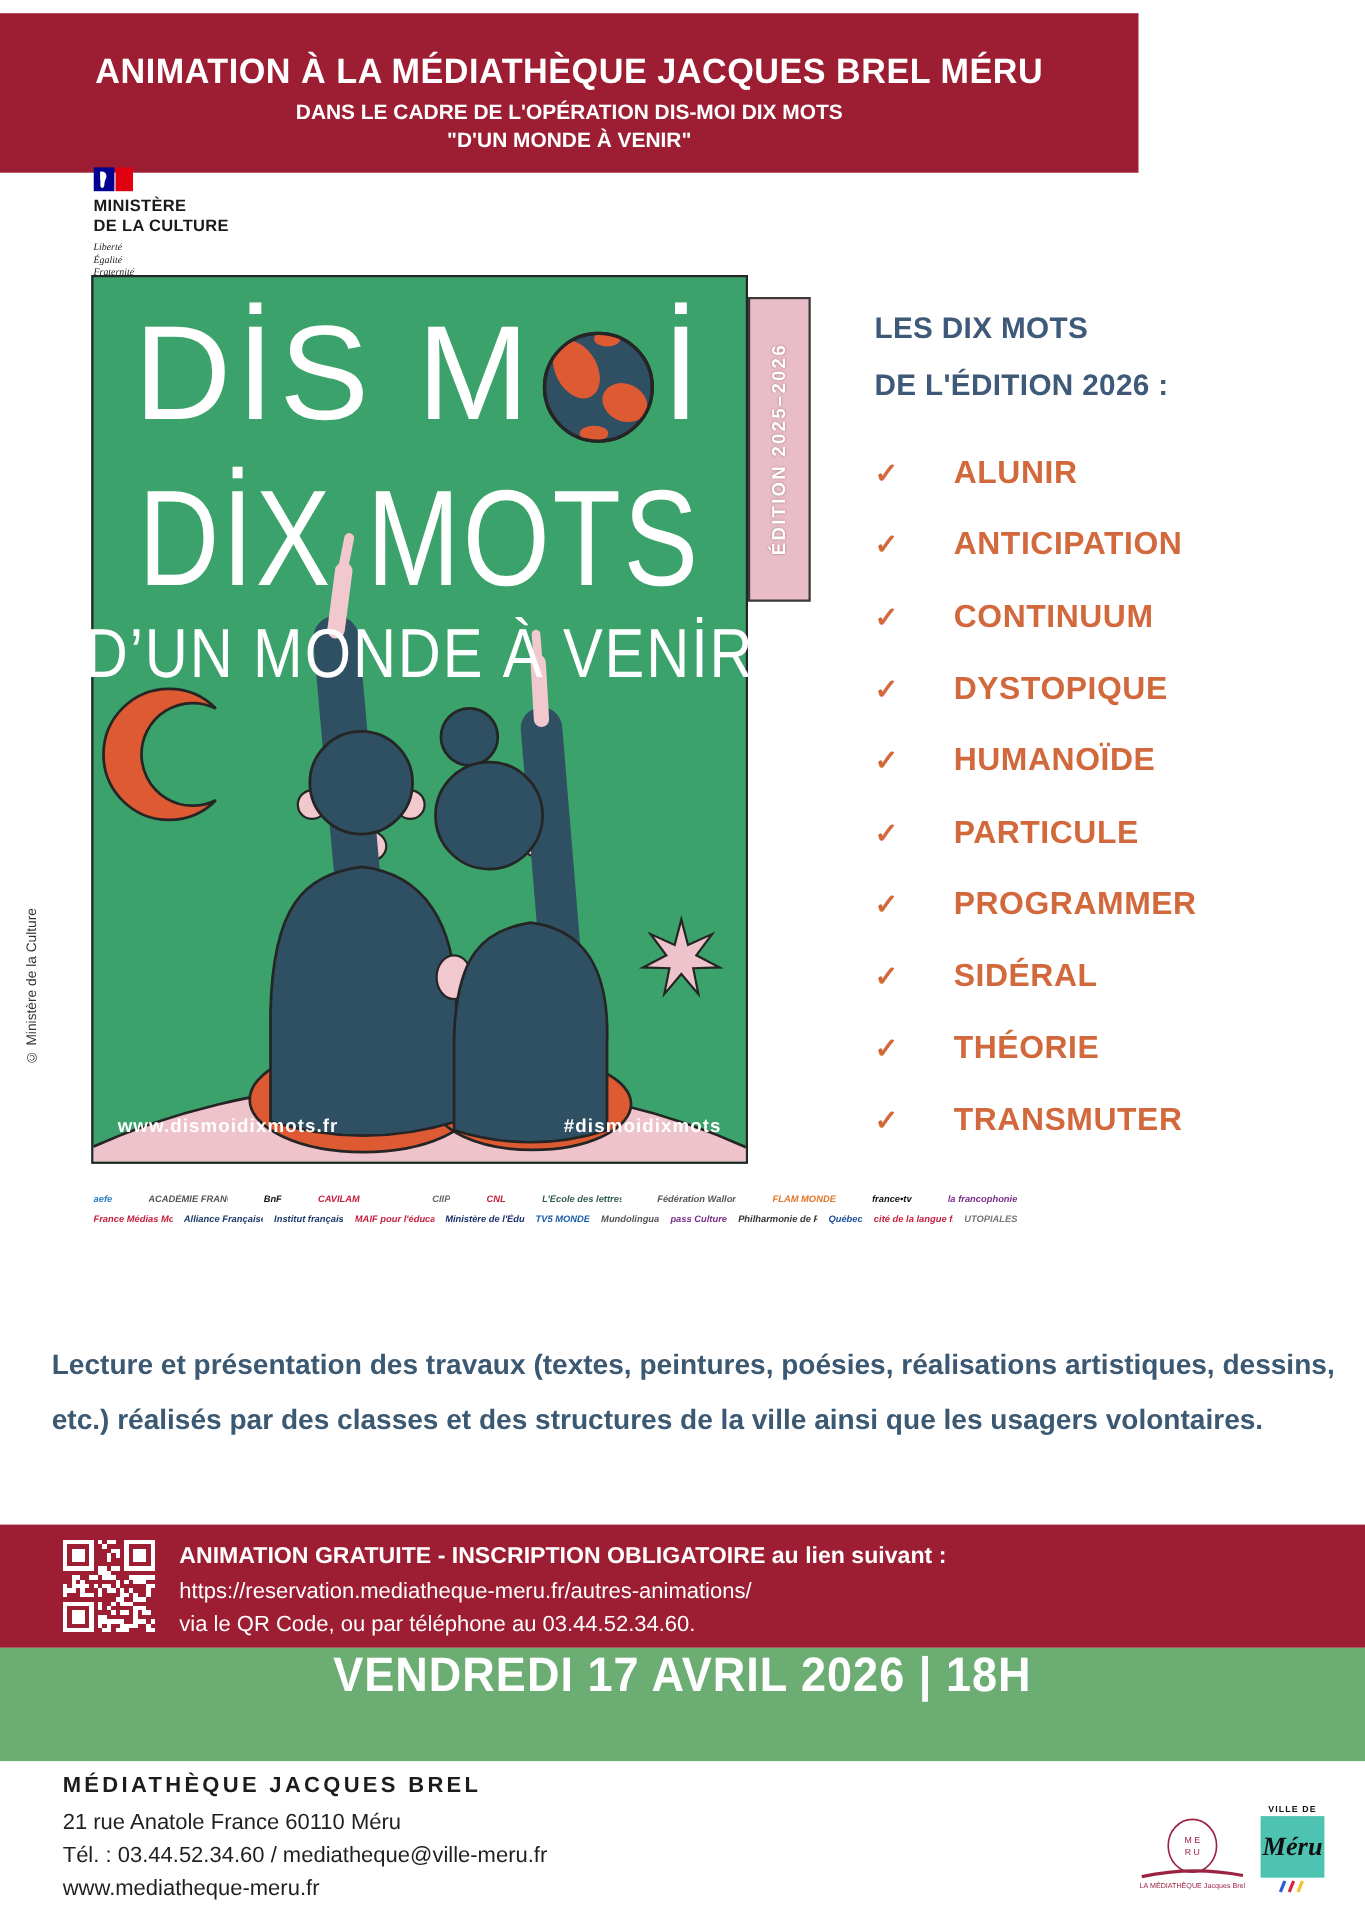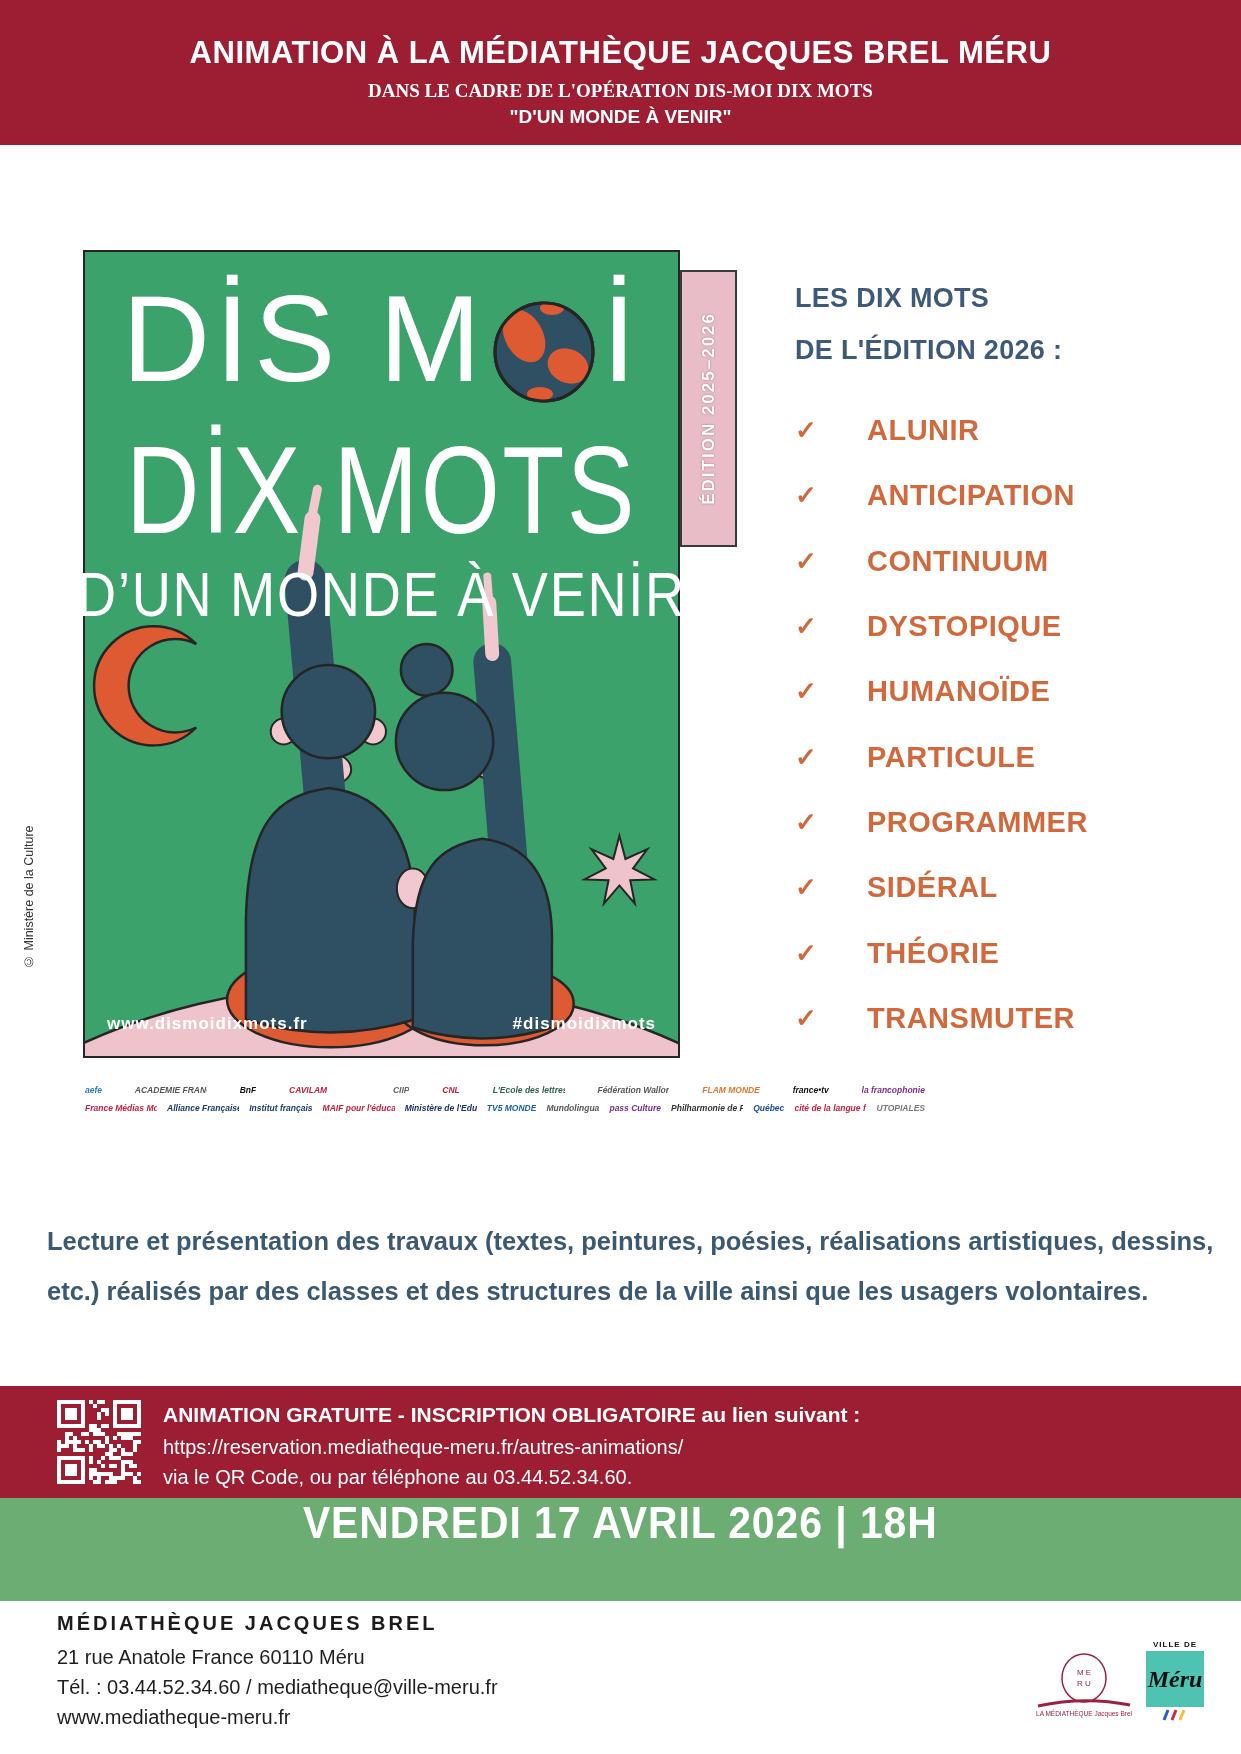--- a/index.html
+++ b/index.html
@@ -1,23 +1,23 @@
 <!DOCTYPE html>
 <html><head>
 <meta charset="utf-8">
 <style>
   html,body{margin:0;padding:0;background:#ffffff;}
   #page{position:relative;width:1241px;height:1754px;background:#ffffff;overflow:hidden;
         font-family:"Liberation Sans",sans-serif;}
 
   
-  .top-banner{position:absolute;left:0;top:0;width:1241px;height:145px;background:#9D1D33;color:#fff;}
+  .top-banner{position:absolute;left:0;top:12px;width:1035px;height:145px;background:#9D1D33;color:#fff;}
   .banner-title{position:absolute;top:34px;left:0;width:100%;text-align:center;font-size:32px;
         font-weight:600;letter-spacing:.5px;transform:scaleX(.97);}
-  .banner-sub1{position:absolute;top:80px;left:0;width:100%;text-align:center;font-size:19px;font-weight:700;font-family:Liberation Serif, serif;}
+  .banner-sub1{position:absolute;top:80px;left:0;width:100%;text-align:center;font-size:19px;font-weight:700;}
   .banner-sub2{position:absolute;top:106px;left:0;width:100%;text-align:center;font-size:19px;font-weight:700;}
 
   
   .ministry{position:absolute;left:85px;top:152px;color:#1a1a1a;}
   .flag{width:36px;height:22px;display:block;margin-bottom:5px;}
   .min-name{font-size:15px;font-weight:700;line-height:1.2;letter-spacing:.3px;}
   .motto{margin-top:4px;font-family:"Liberation Serif",serif;font-style:italic;font-size:9px;line-height:1.3;color:#222;}
 
   
   .copyright{position:absolute;left:22px;top:768px;height:200px;writing-mode:vertical-rl;
@@ -89,20 +89,36 @@
 <body>
 
 <div id="page">
 
   <div class="top-banner">
     <div class="banner-title">ANIMATION À LA MÉDIATHÈQUE JACQUES BREL MÉRU</div>
     <div class="banner-sub1">DANS LE CADRE DE L'OPÉRATION DIS-MOI DIX MOTS</div>
     <div class="banner-sub2">"D'UN MONDE À VENIR"</div>
   </div>
 
+  <div class="ministry">
+    <svg class="flag" viewBox="0 0 36 22">
+      <rect x="0" y="0" width="19" height="22" fill="#000091"></rect>
+      <path d="M6,4 C11,3 13,7 11,11 C9,15 11,18 8,19 C5,18 7,15 6,11 Z" fill="#ffffff"></path>
+      <rect x="20" y="0" width="16" height="22" fill="#E1000F"></rect>
+    </svg>
+    <div class="min-name">
+      <div>MINISTÈRE</div>
+      <div>DE LA CULTURE</div>
+    </div>
+    <div class="motto">
+      <div>Liberté</div>
+      <div>Égalité</div>
+      <div>Fraternité</div>
+    </div>
+  </div>
 
   <div class="copyright">© Ministère de la Culture</div>
 
   <div class="poster">
 
     <svg class="poster-art" viewBox="0 0 597 808">
 
       <path d="M112,394 A47,47 0 1,0 112,478 A60,60 0 1,1 112,394 Z" fill="#DE5A33" stroke="#252525" stroke-width="2.5"></path>
 
       <polygon points="538,587 544.1,610.4 566.1,600.5 551.7,619.9 573.1,631 548.9,631.7 553.6,655.4 538,637 522.4,655.4 527.1,631.7 502.9,631 524.3,619.9 509.9,600.5 531.9,610.4" fill="#EFC3CC" stroke="#252525" stroke-width="2"></polygon>

